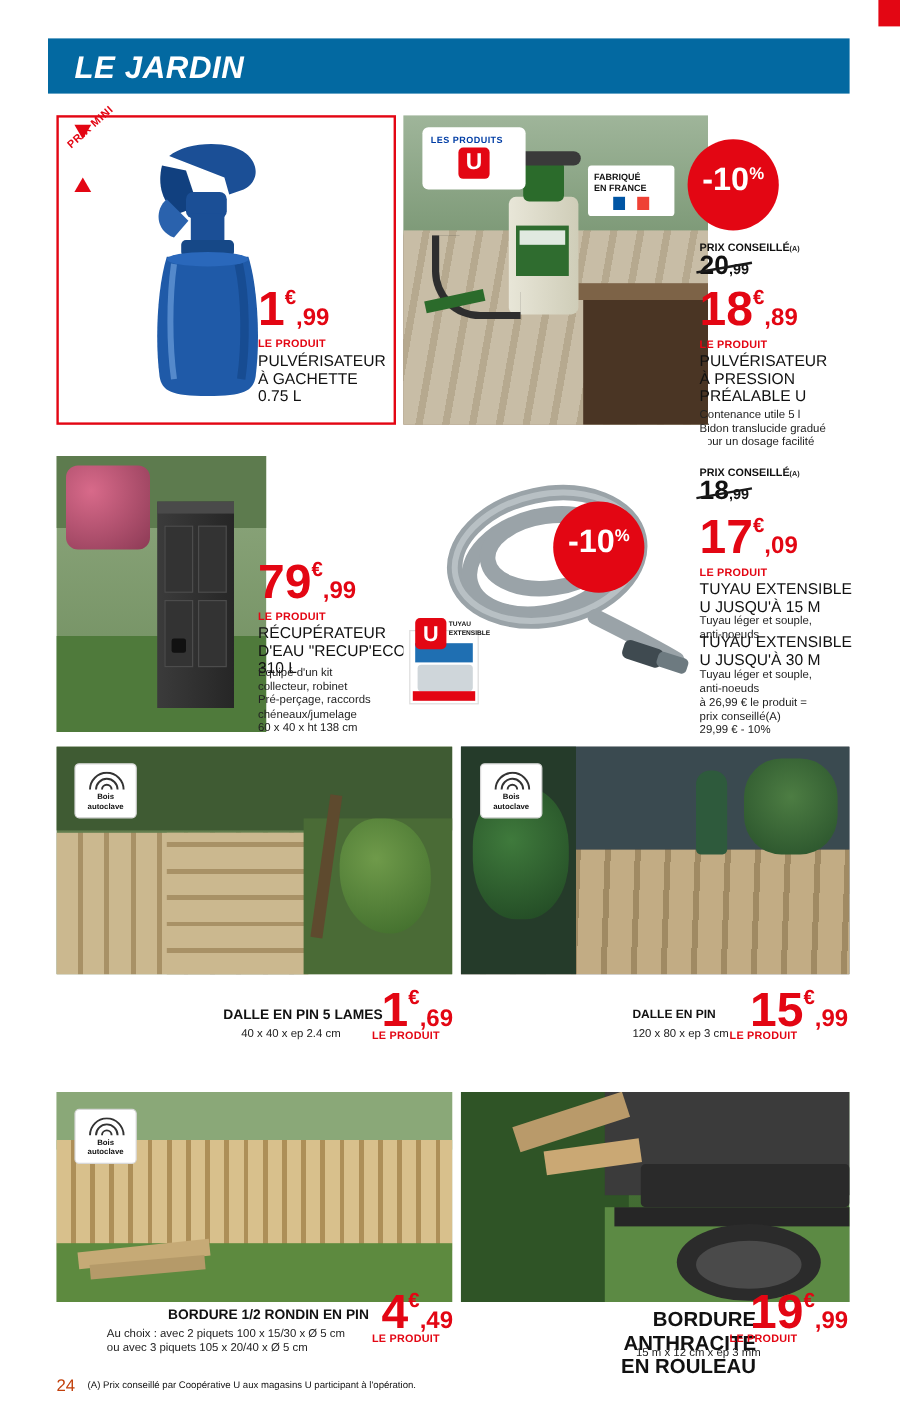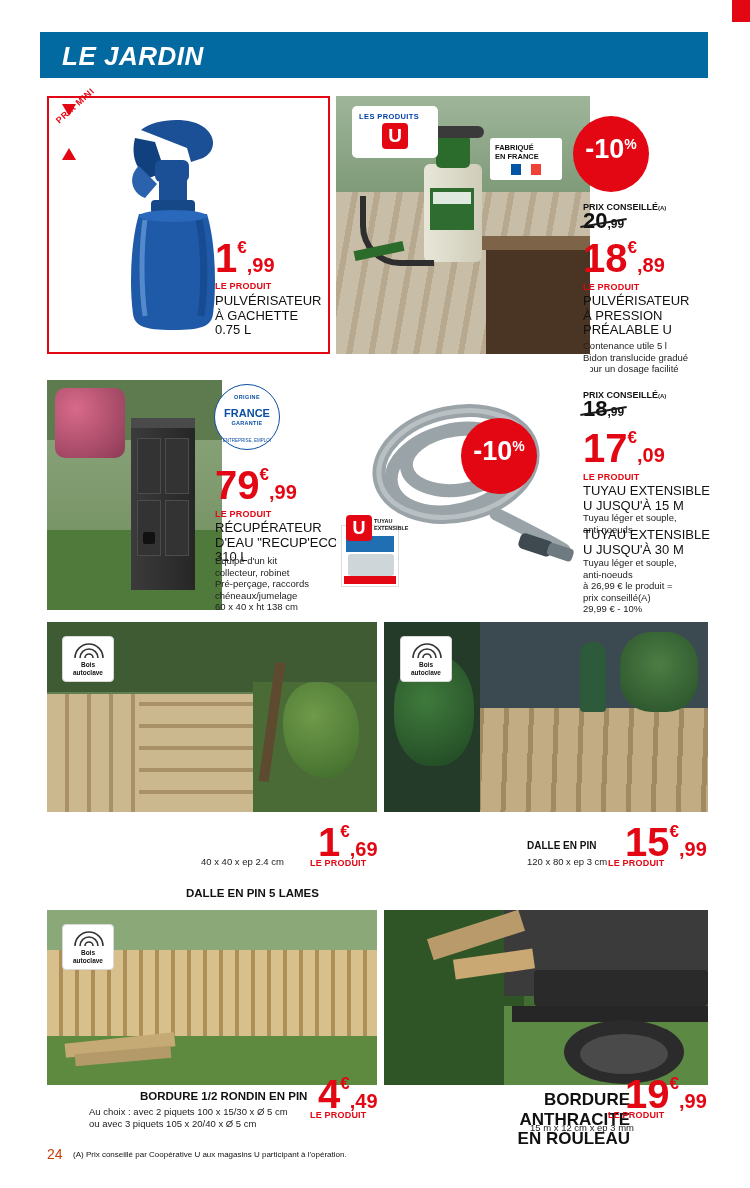--- a/index.html
+++ b/index.html
@@ -218,27 +218,20 @@
     <div style="position:absolute;left:0;top:150px;width:100%;height:80px;background:#4f7a3b;"></div>
     <div style="position:absolute;left:84px;top:38px;width:64px;height:172px;background:linear-gradient(90deg,#3b3b3b,#262626);"></div>
     <div style="position:absolute;left:84px;top:38px;width:64px;height:10px;background:#4a4a4a;"></div>
     <div style="position:absolute;left:90px;top:58px;width:24px;height:56px;background:#333;border:1px solid #4c4c4c;"></div>
     <div style="position:absolute;left:118px;top:58px;width:24px;height:56px;background:#333;border:1px solid #4c4c4c;"></div>
     <div style="position:absolute;left:90px;top:120px;width:24px;height:56px;background:#333;border:1px solid #4c4c4c;"></div>
     <div style="position:absolute;left:118px;top:120px;width:24px;height:56px;background:#333;border:1px solid #4c4c4c;"></div>
     <div style="position:absolute;left:96px;top:152px;width:12px;height:12px;background:#111;border-radius:2px;"></div>
   </div>
 
-  <div class="fg-badge">
-    <div class="ring"></div>
-    <div class="t1">ORIGINE</div>
-    <div class="t2">FRANCE</div>
-    <div class="t3">GARANTIE</div>
-    <div class="t4">ENTREPRISE, EMPLOI</div>
-  </div>
 
   <div class="price" style="position:absolute;left:215px;top:467px;">
     <span class="int">79</span><span class="cur">€</span><span class="dec">,99</span>
   </div>
   <div class="leproduit" style="position:absolute;left:215px;top:509px;">LE PRODUIT</div>
   <div class="pname" style="position:absolute;left:215px;top:521px;width:130px;">
     <div>RÉCUPÉRATEUR</div>
     <div>D'EAU "RECUP'ECO" 310 L</div>
   </div>
   <div class="pdesc" style="position:absolute;left:215px;top:555px;width:120px;white-space:pre-line;">Équipé d'un kit
@@ -319,21 +312,21 @@
       <path d="M2 15 A14 14 0 0 1 30 15" fill="none" stroke="#333" stroke-width="1.6"></path>
       <path d="M7 15 A9 9 0 0 1 25 15" fill="none" stroke="#333" stroke-width="1.6"></path>
       <path d="M12 15 A4 4 0 0 1 20 15" fill="none" stroke="#333" stroke-width="1.6"></path>
     </svg>
     <div class="lbl">
       <div>Bois</div>
       <div>autoclave</div>
     </div>
   </div>
 
-  <div style="position:absolute;left:186px;top:840px;font-weight:bold;font-size:11.5px;color:#111;margin-top:47px;">DALLE EN PIN 5 LAMES</div>
+  <div style="position:absolute;left:186px;top:840px;font-weight:bold;font-size:11.5px;color:#111;">DALLE EN PIN 5 LAMES</div>
   <div class="pdesc" style="position:absolute;left:201px;top:856px;">40 x 40 x ep 2.4 cm</div>
   <div class="price" style="position:absolute;left:318px;top:824px;">
     <span class="int">1</span><span class="cur">€</span><span class="dec">,69</span>
   </div>
   <div class="leproduit" style="position:absolute;left:310px;top:858px;">LE PRODUIT</div>
 
   <div class="photo" style="left:384px;top:622px;width:324px;height:190px;">
     <div style="position:absolute;inset:0;background:#2e3b41;"></div>
     <div style="position:absolute;left:0;top:0;width:100%;height:86px;background:#3a4a50;"></div>
     <div style="position:absolute;left:0;top:86px;width:100%;height:104px;

